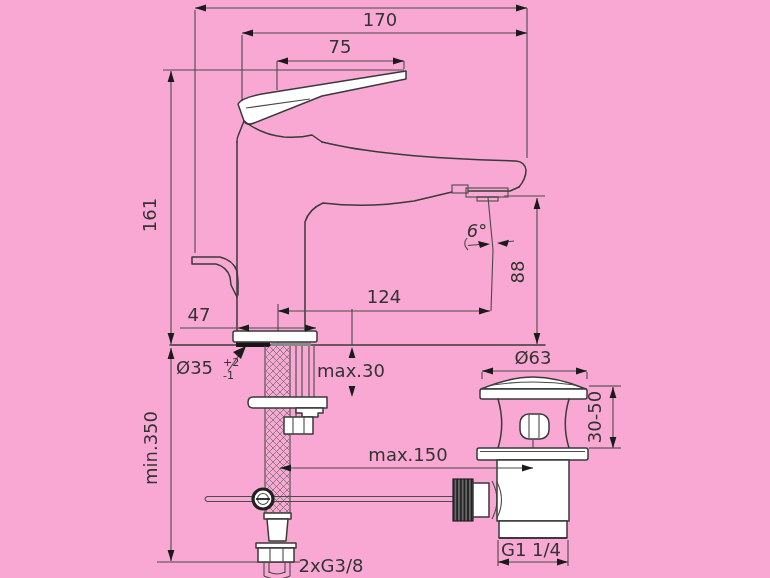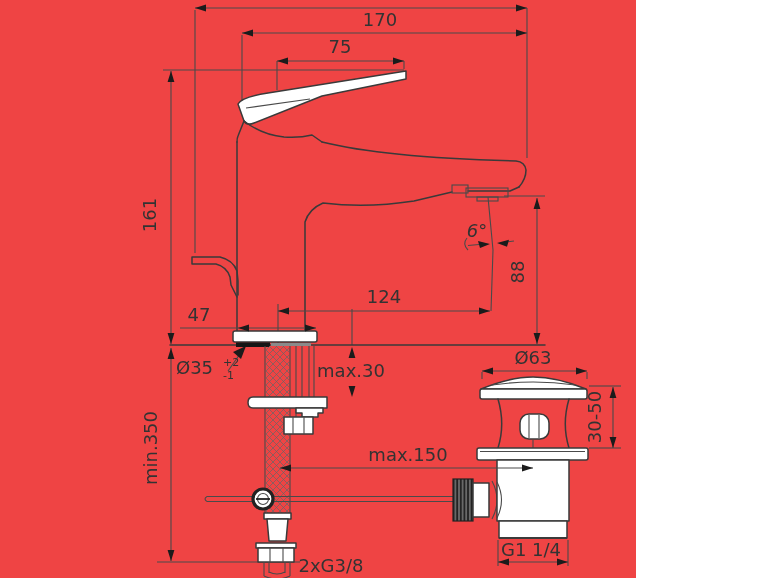--- a/index.html
+++ b/index.html
@@ -1,16 +1,16 @@
 <!DOCTYPE html>
 <html><head>
 <meta charset="utf-8">
 <style>
   html,body{margin:0;padding:0;background:#ffffff;}
-  .stage{position:relative;width:636px;height:578px;background:#ef4444;overflow:hidden;}
+  .stage{position:relative;width:770px;height:578px;background:#f9a8d4;overflow:hidden;}
   svg{display:block;}
   .ln{stroke:#3a3a3a;stroke-width:1.5;fill:none;stroke-linejoin:round;stroke-linecap:round;}
   .lnf{stroke:#3a3a3a;stroke-width:1.5;fill:#ffffff;stroke-linejoin:round;}
   .thin{stroke:#4a4a4a;stroke-width:1.1;fill:none;}
   .dim{stroke:#4a4a4a;stroke-width:1.1;fill:none;}
   .arr{fill:#1b1b1b;stroke:none;}
   .txt{font-family:"DejaVu Sans","Liberation Sans",sans-serif;font-size:18px;fill:#333;}
   .txts{font-family:"DejaVu Sans","Liberation Sans",sans-serif;font-size:11px;fill:#333;}
   .ital{font-style:italic;}
 </style>

